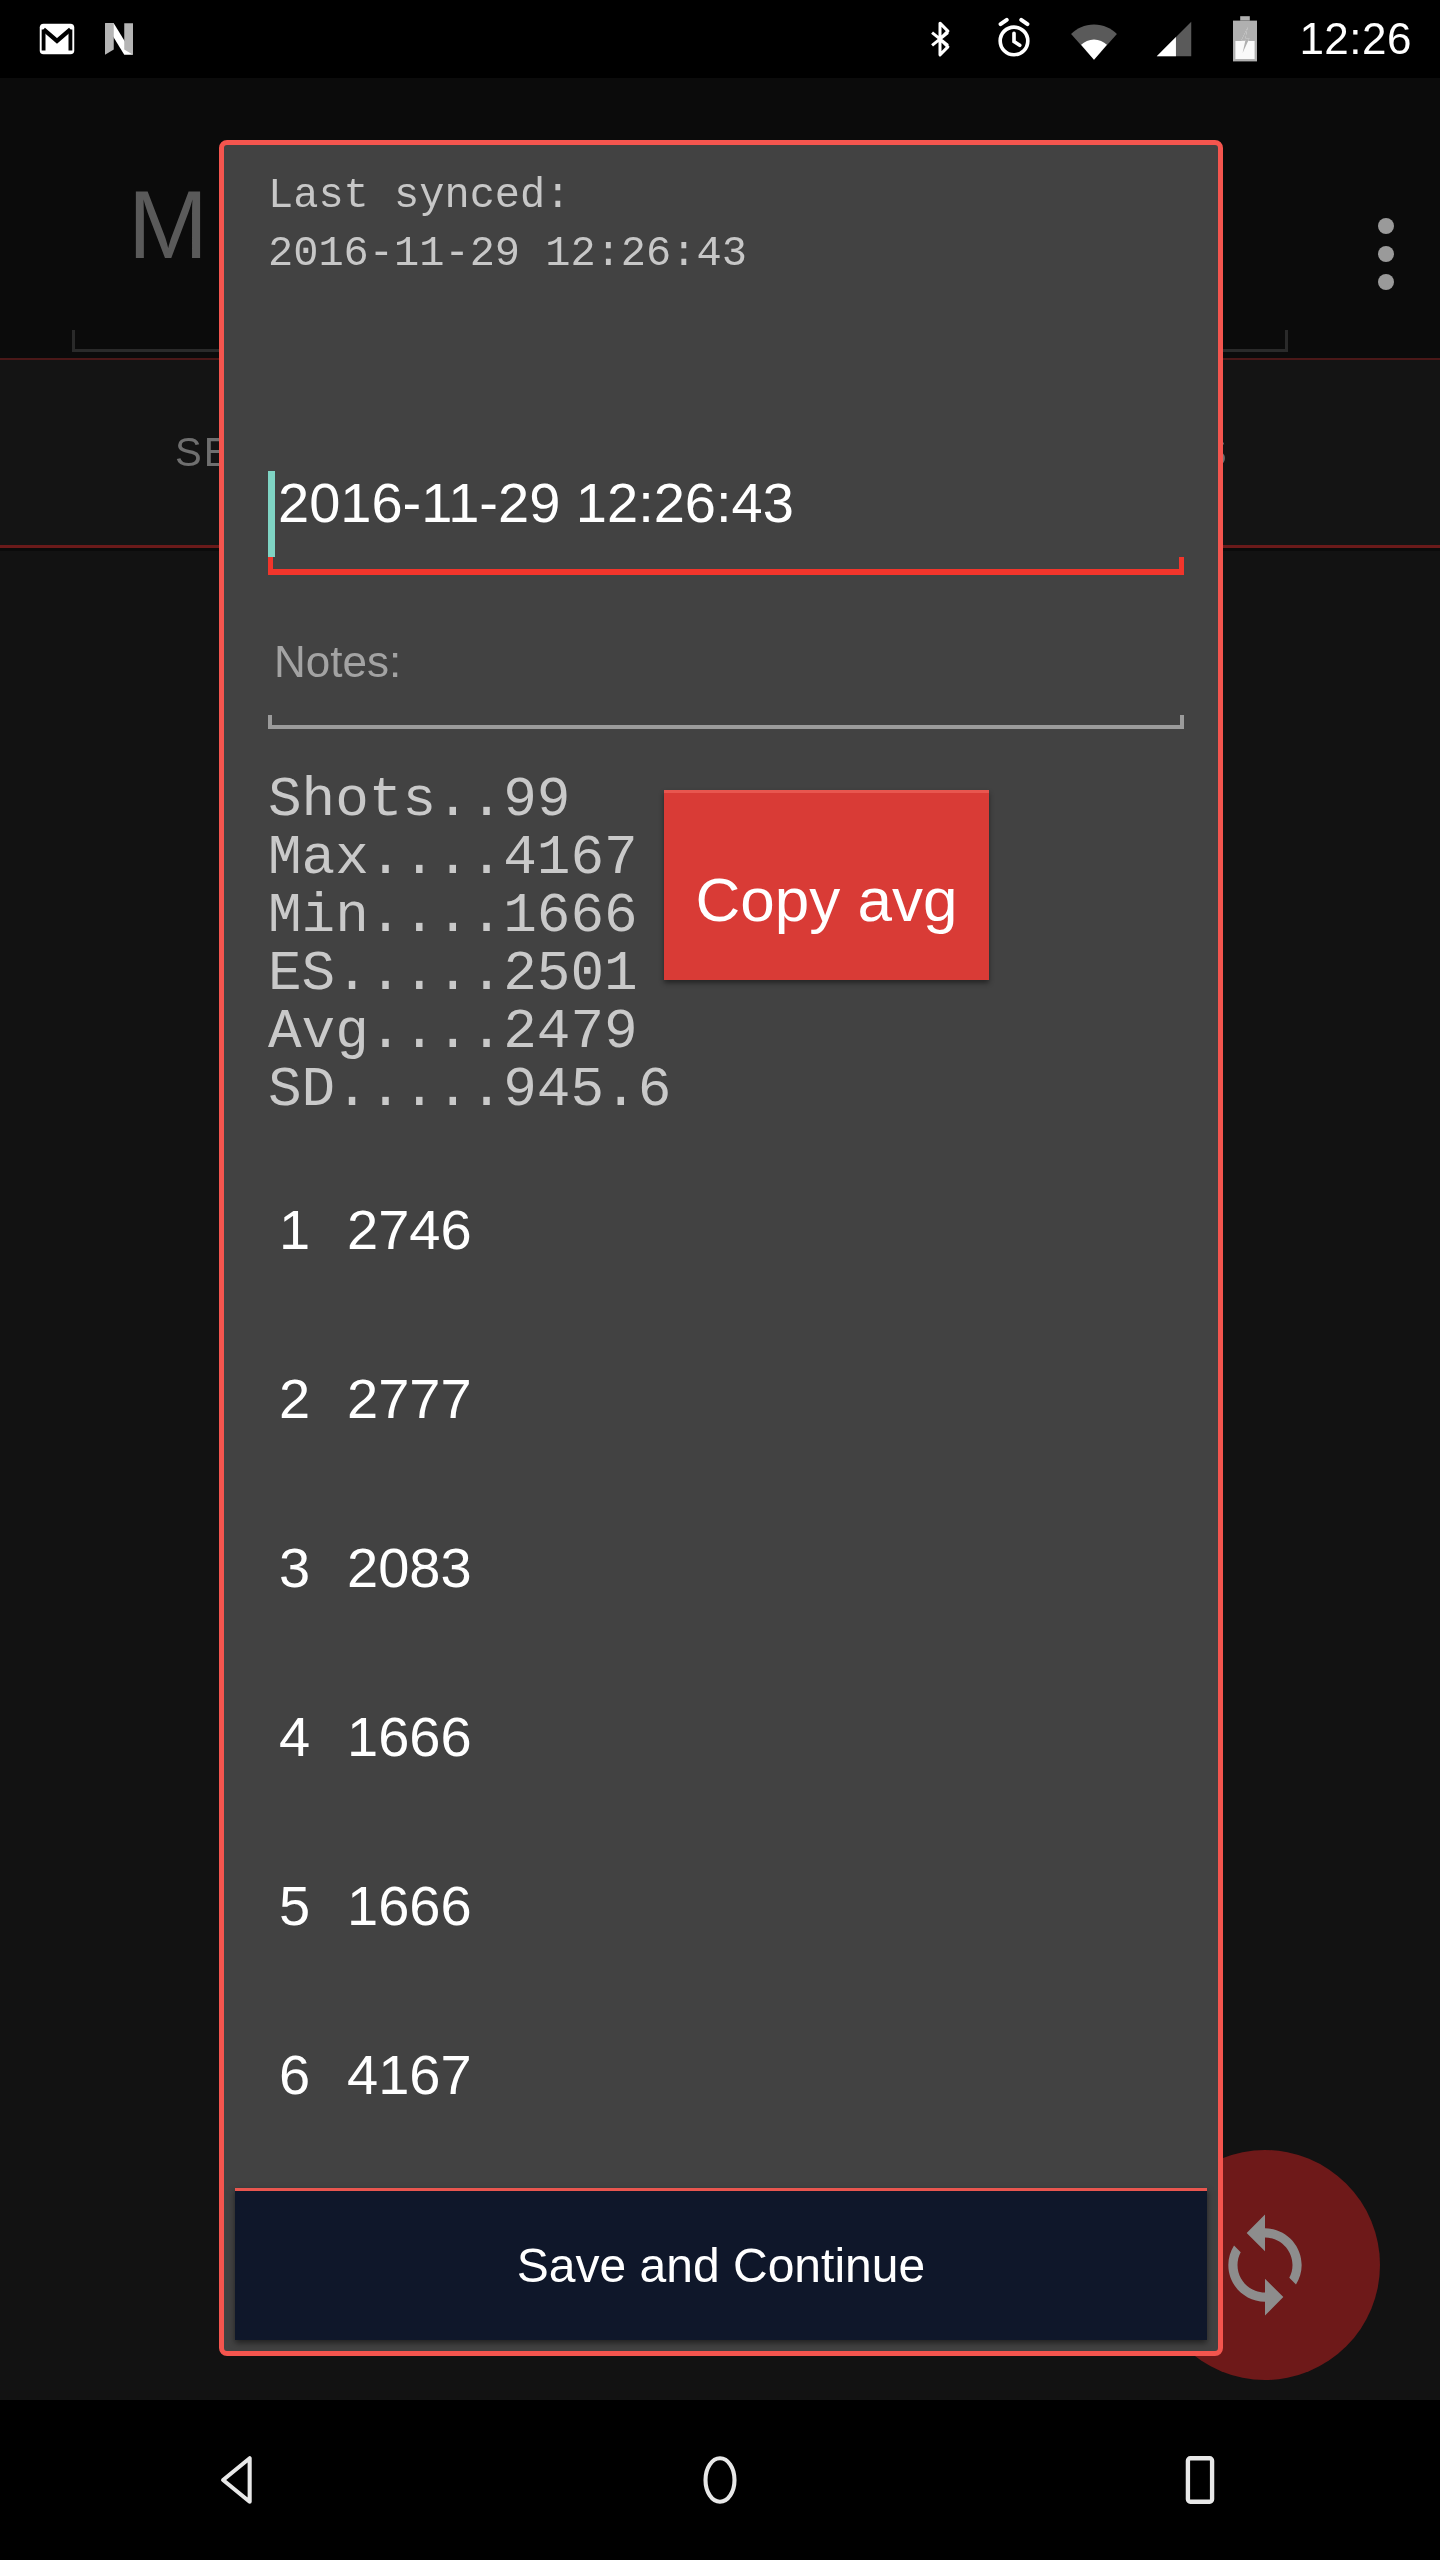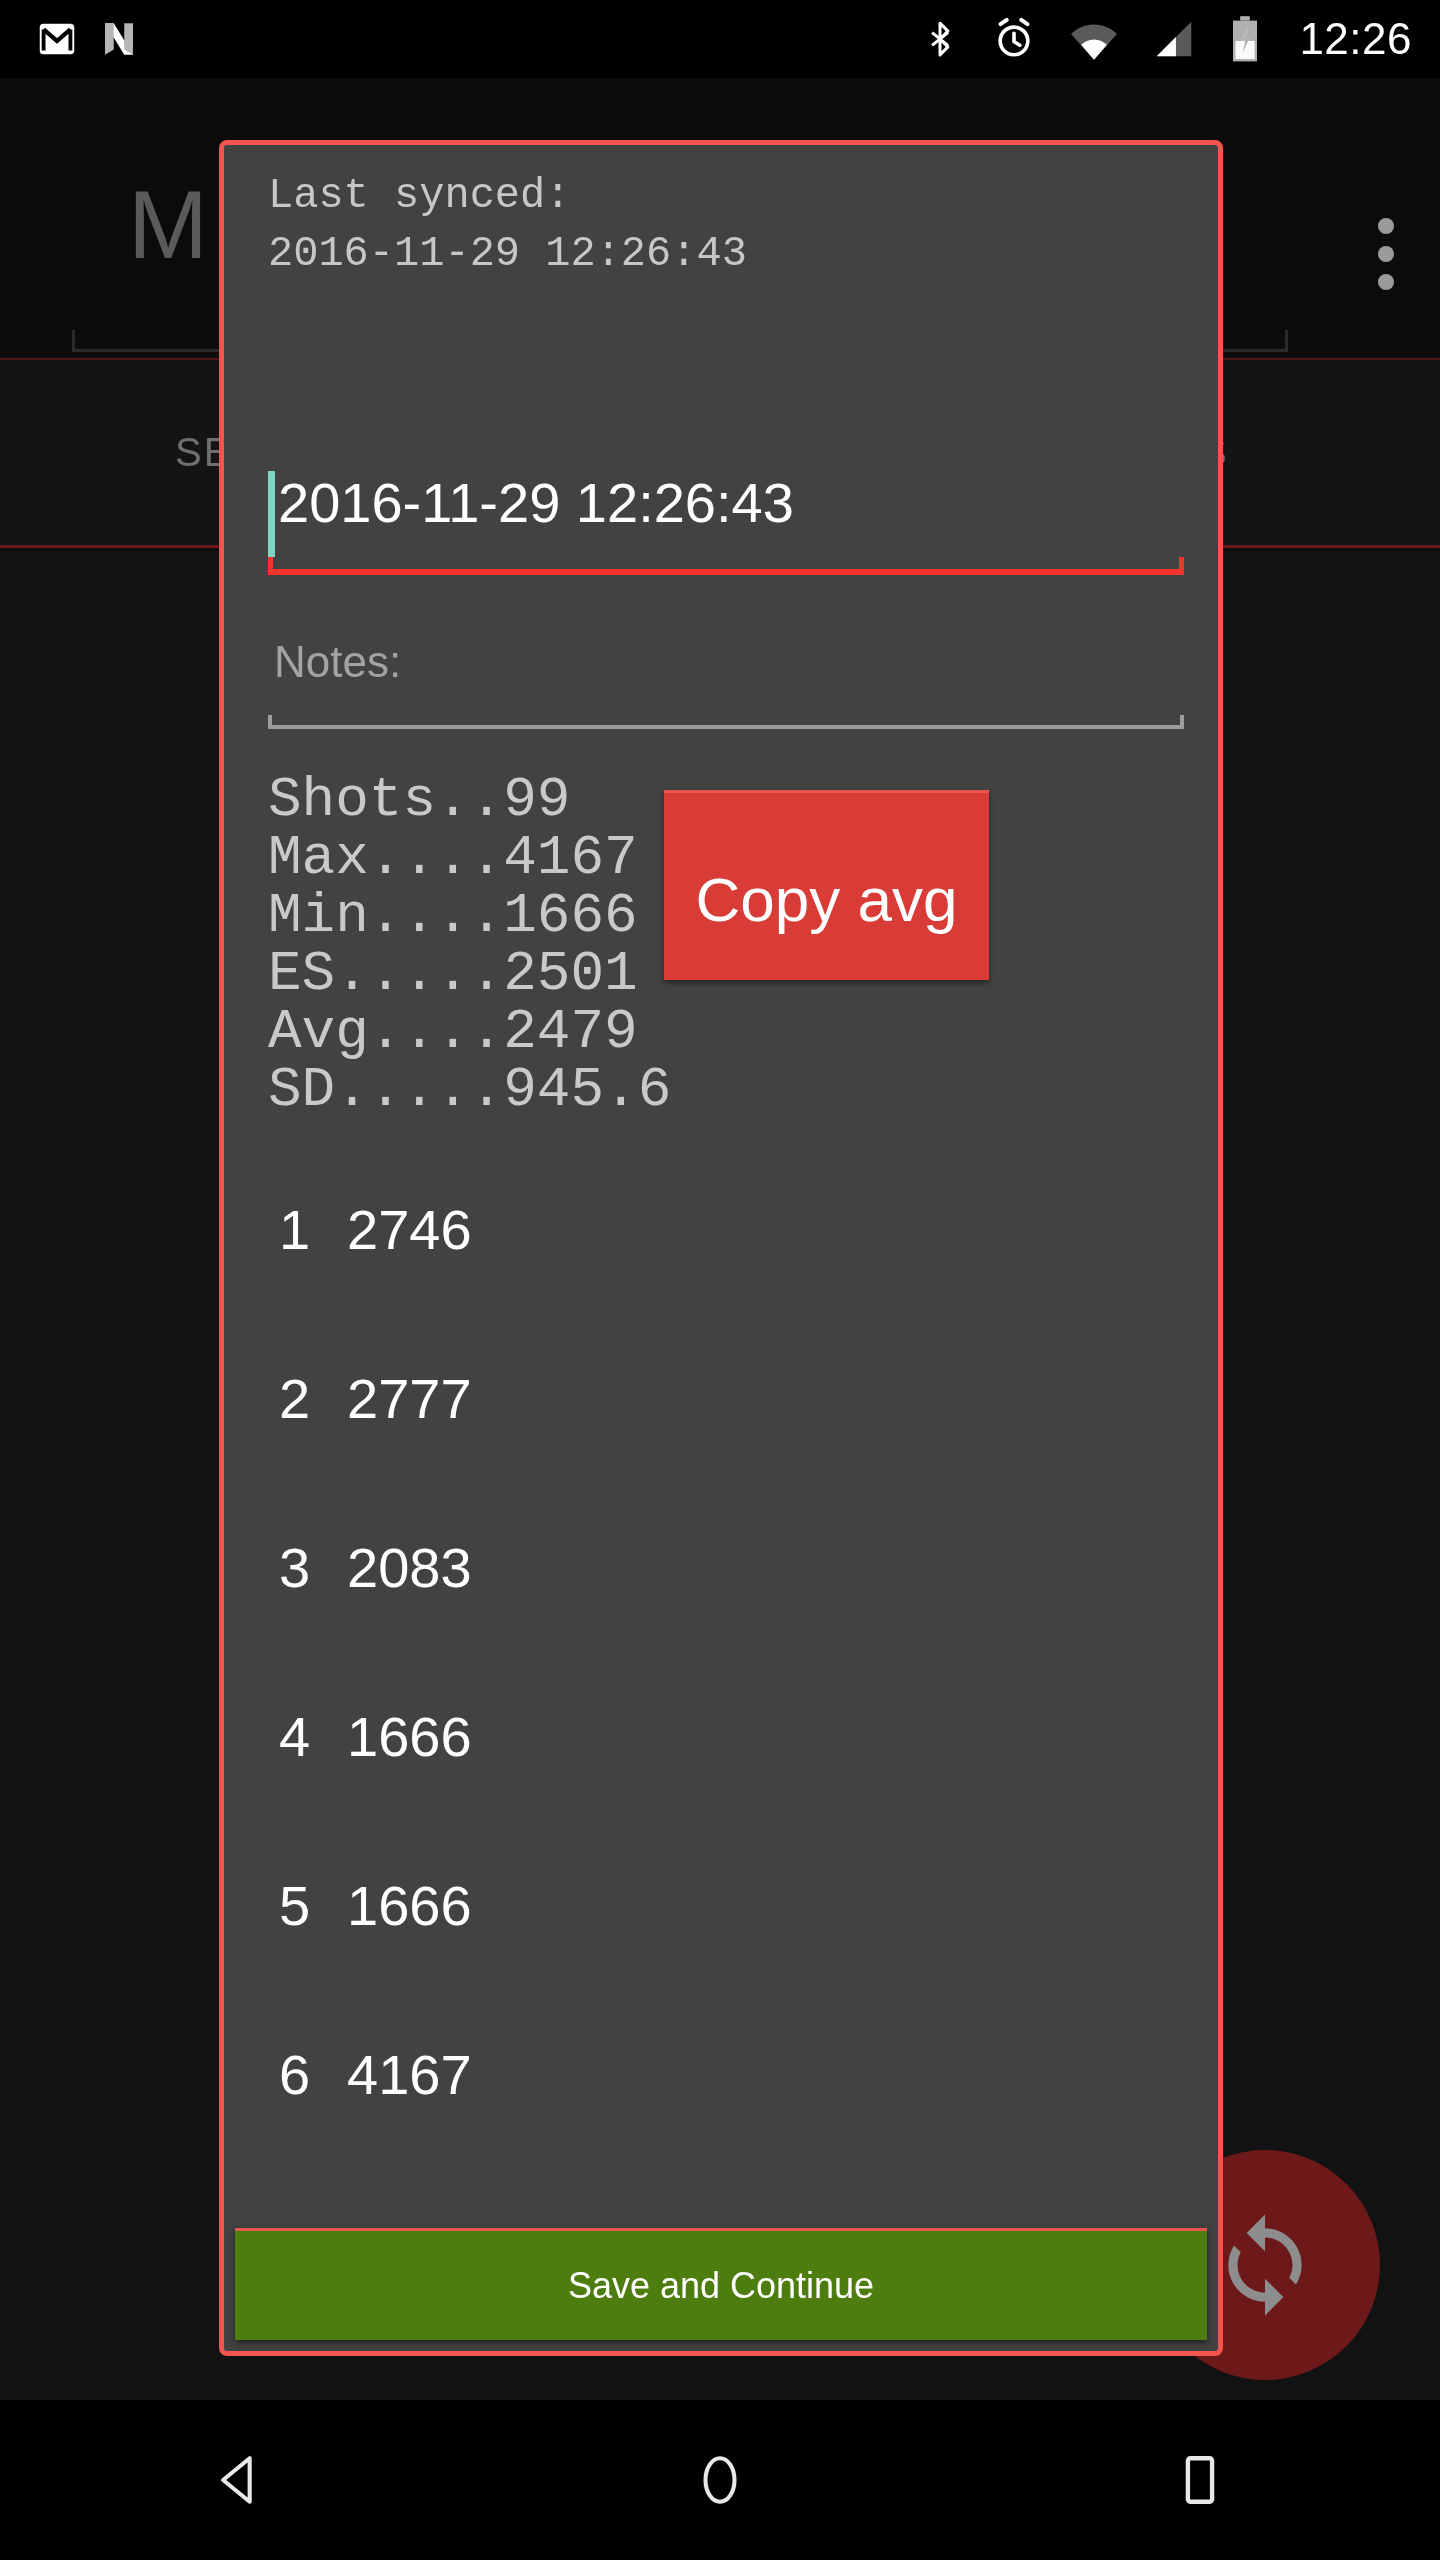--- a/index.html
+++ b/index.html
@@ -265,26 +265,26 @@
     padding-left:55px;
     color:#ffffff;
     font-size:56px;
     font-family:"Liberation Sans", sans-serif;
   }
   .shot-idx { min-width:44px; }
   .shot-val { margin-left:24px; }
 
   .save-btn {
     margin:8px 11px 11px 11px;
-    height:112px;
-    background:#4d7c0f;
+    height:152px;
+    background:#0f172a;
     border:none;
     border-top:3px solid #e8564f;
     color:#ffffff;
-    font-size:36px;
+    font-size:48px;
     font-family:"Liberation Sans", sans-serif;
     text-align:center;
     cursor:pointer;
     box-shadow:0 3px 6px rgba(0,0,0,.5);
   }
 
   
   .nav-bar {
     position:absolute;
     bottom:0; left:0;

